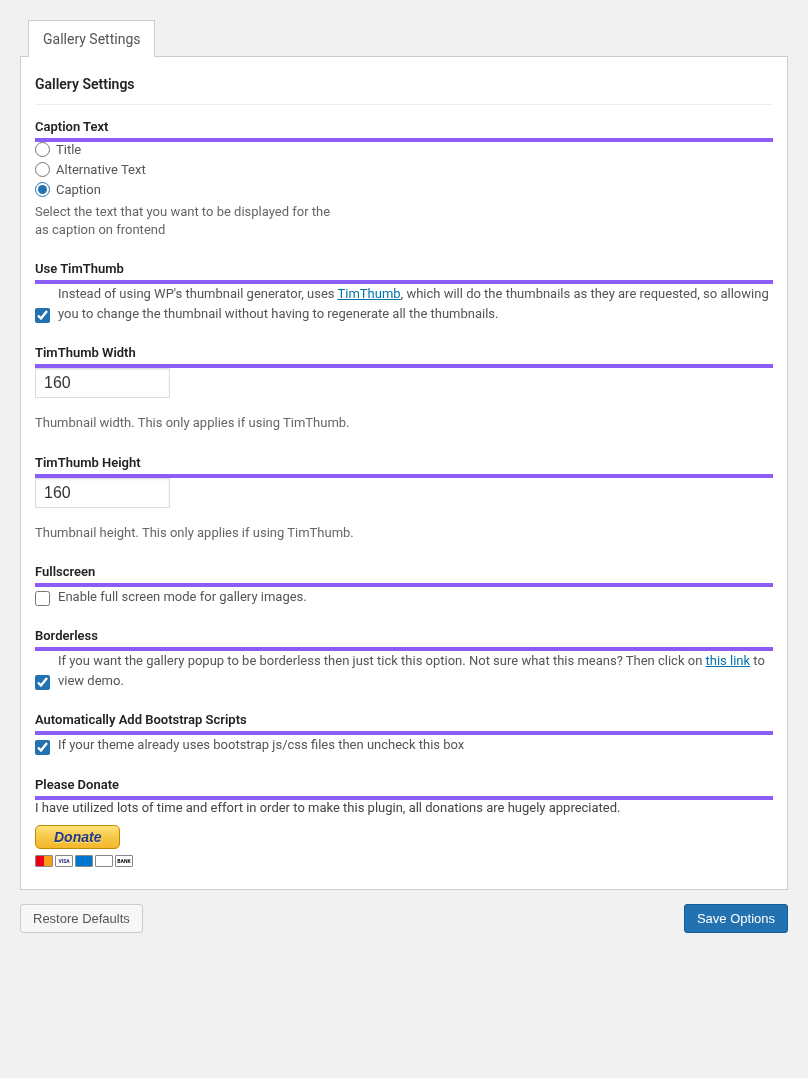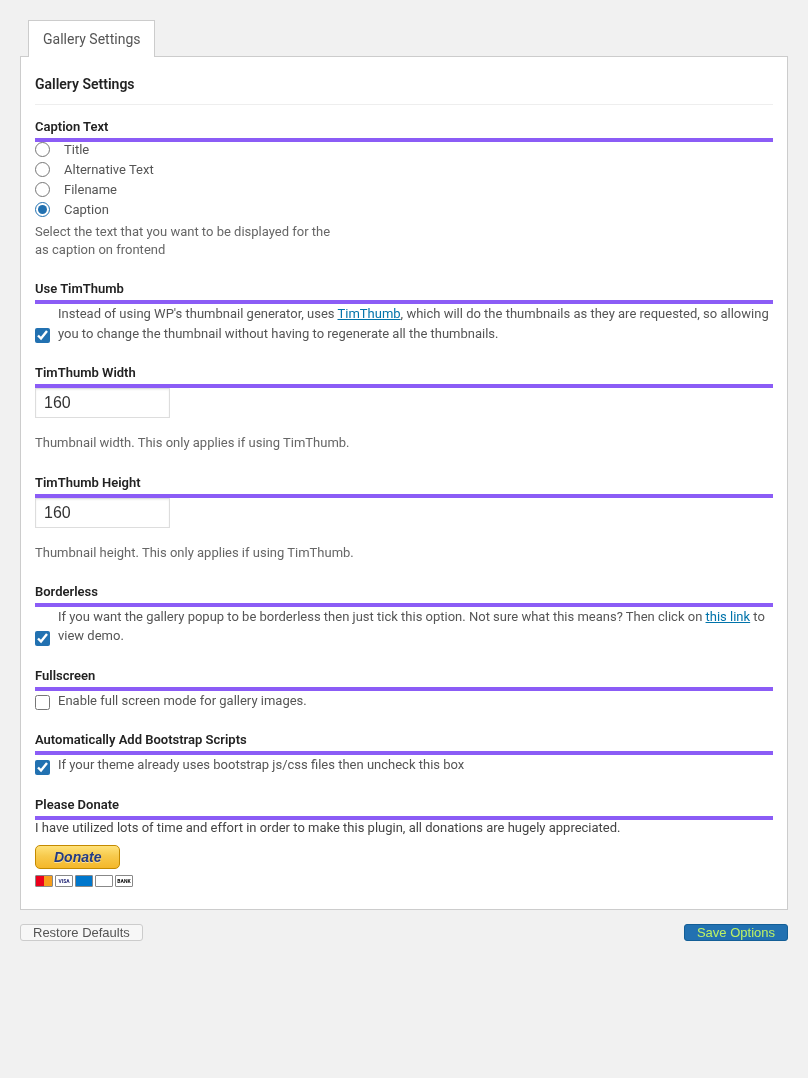--- a/index.html
+++ b/index.html
@@ -48,21 +48,21 @@
   }
   .section-title {
     font-weight: 600;
     font-size: 13px;
     color: #222;
     border-bottom: 4px solid #8b5cf6;
     padding-bottom: 4px;
     margin-bottom: 0;
   }
   .field-block { margin-bottom: 22px; }
-  .radio-row { display: flex; align-items: center; gap: 14px; color: #555; margin-bottom: 5px; }
+  .radio-row { display: flex; align-items: center; gap: 6px; color: #555; margin-bottom: 5px; }
   input[type="radio"], input[type="checkbox"] {
     width: 15px; height: 15px;
     accent-color: #2271b1;
   }
   .desc { color: #666; font-size: 13px; line-height: 1.4; margin-top: 6px; }
   .inline-label { display: flex; align-items: flex-end; gap: 8px; color: #555; line-height: 1.5; }
   .inline-label input { margin-top: 2px; flex-shrink: 0; }
   .link { color: #0073aa; text-decoration: underline; cursor: pointer; }
   input.text-input {
     border: 1px solid #ddd;
@@ -97,29 +97,29 @@
   }
   .footer {
     display: flex; justify-content: space-between; align-items: center;
     padding: 12px 0 0 0;
     margin-top: 2px;
   }
   .btn {
     border: 1px solid #ccc;
     background: #f7f7f7;
     color: #555;
-    padding: 0 12px;
+    padding: 6px 12px;
     font-size: 13px;
     border-radius: 3px;
     cursor: pointer;
   }
   .btn-primary {
     background: #2271b1;
     border: 1px solid #135e96;
-    color: #bef264;
+    color: #ffffff;
     box-shadow: 0 0 0 1px #2271b1 inset;
   }
 </style>
 </head>
 <body>
 
 <div class="wrap">
   <div class="tab-container">
     <div class="tab">Gallery Settings</div>
     <div class="tab-underline"></div>
@@ -132,24 +132,20 @@
       <div class="section-title">Caption Text</div>
       <label class="radio-row">
         <input type="radio" name="caption" style="">
         <span>Title</span>
       </label>
       <label class="radio-row">
         <input type="radio" name="caption" style="">
         <span>Alternative Text</span>
       </label>
       <label class="radio-row">
-        <input type="radio" name="caption" style="">
-        <span>Filename</span>
-      </label>
-      <label class="radio-row">
         <input type="radio" name="caption" checked="" style="">
         <span>Caption</span>
       </label>
       <div class="desc">
         <span>Select the text that you want to be displayed for the</span><br>
         <span>as caption on frontend</span>
       </div>
     </div>
 
     <div class="field-block">
@@ -168,34 +164,34 @@
       <div class="desc">Thumbnail width. This only applies if using TimThumb.</div>
     </div>
 
     <div class="field-block">
       <div class="section-title">TimThumb Height</div>
       <input class="text-input" type="text" value="160" style="">
       <div class="desc">Thumbnail height. This only applies if using TimThumb.</div>
     </div>
 
     <div class="field-block">
+      <div class="section-title">Fullscreen</div>
+      <label class="inline-label">
+        <input type="checkbox" style="">
+        <span>Enable full screen mode for gallery images.</span>
+      </label>
+    </div>
+
+    <div class="field-block">
       <div class="section-title">Borderless</div>
       <label class="inline-label">
         <input type="checkbox" checked="" style="">
         <span>
           <span>If you want the gallery popup to be borderless then just tick this option. Not sure what this means? Then click on </span><a class="link">this link</a><span> to view demo.</span>
         </span>
-      </label>
-    </div>
-
-    <div class="field-block">
-      <div class="section-title">Fullscreen</div>
-      <label class="inline-label">
-        <input type="checkbox" style="">
-        <span>Enable full screen mode for gallery images.</span>
       </label>
     </div>
 
     <div class="field-block">
       <div class="section-title">Automatically Add Bootstrap Scripts</div>
       <label class="inline-label">
         <input type="checkbox" checked="" style="">
         <span>If your theme already uses bootstrap js/css files then uncheck this box</span>
       </label>
     </div>

